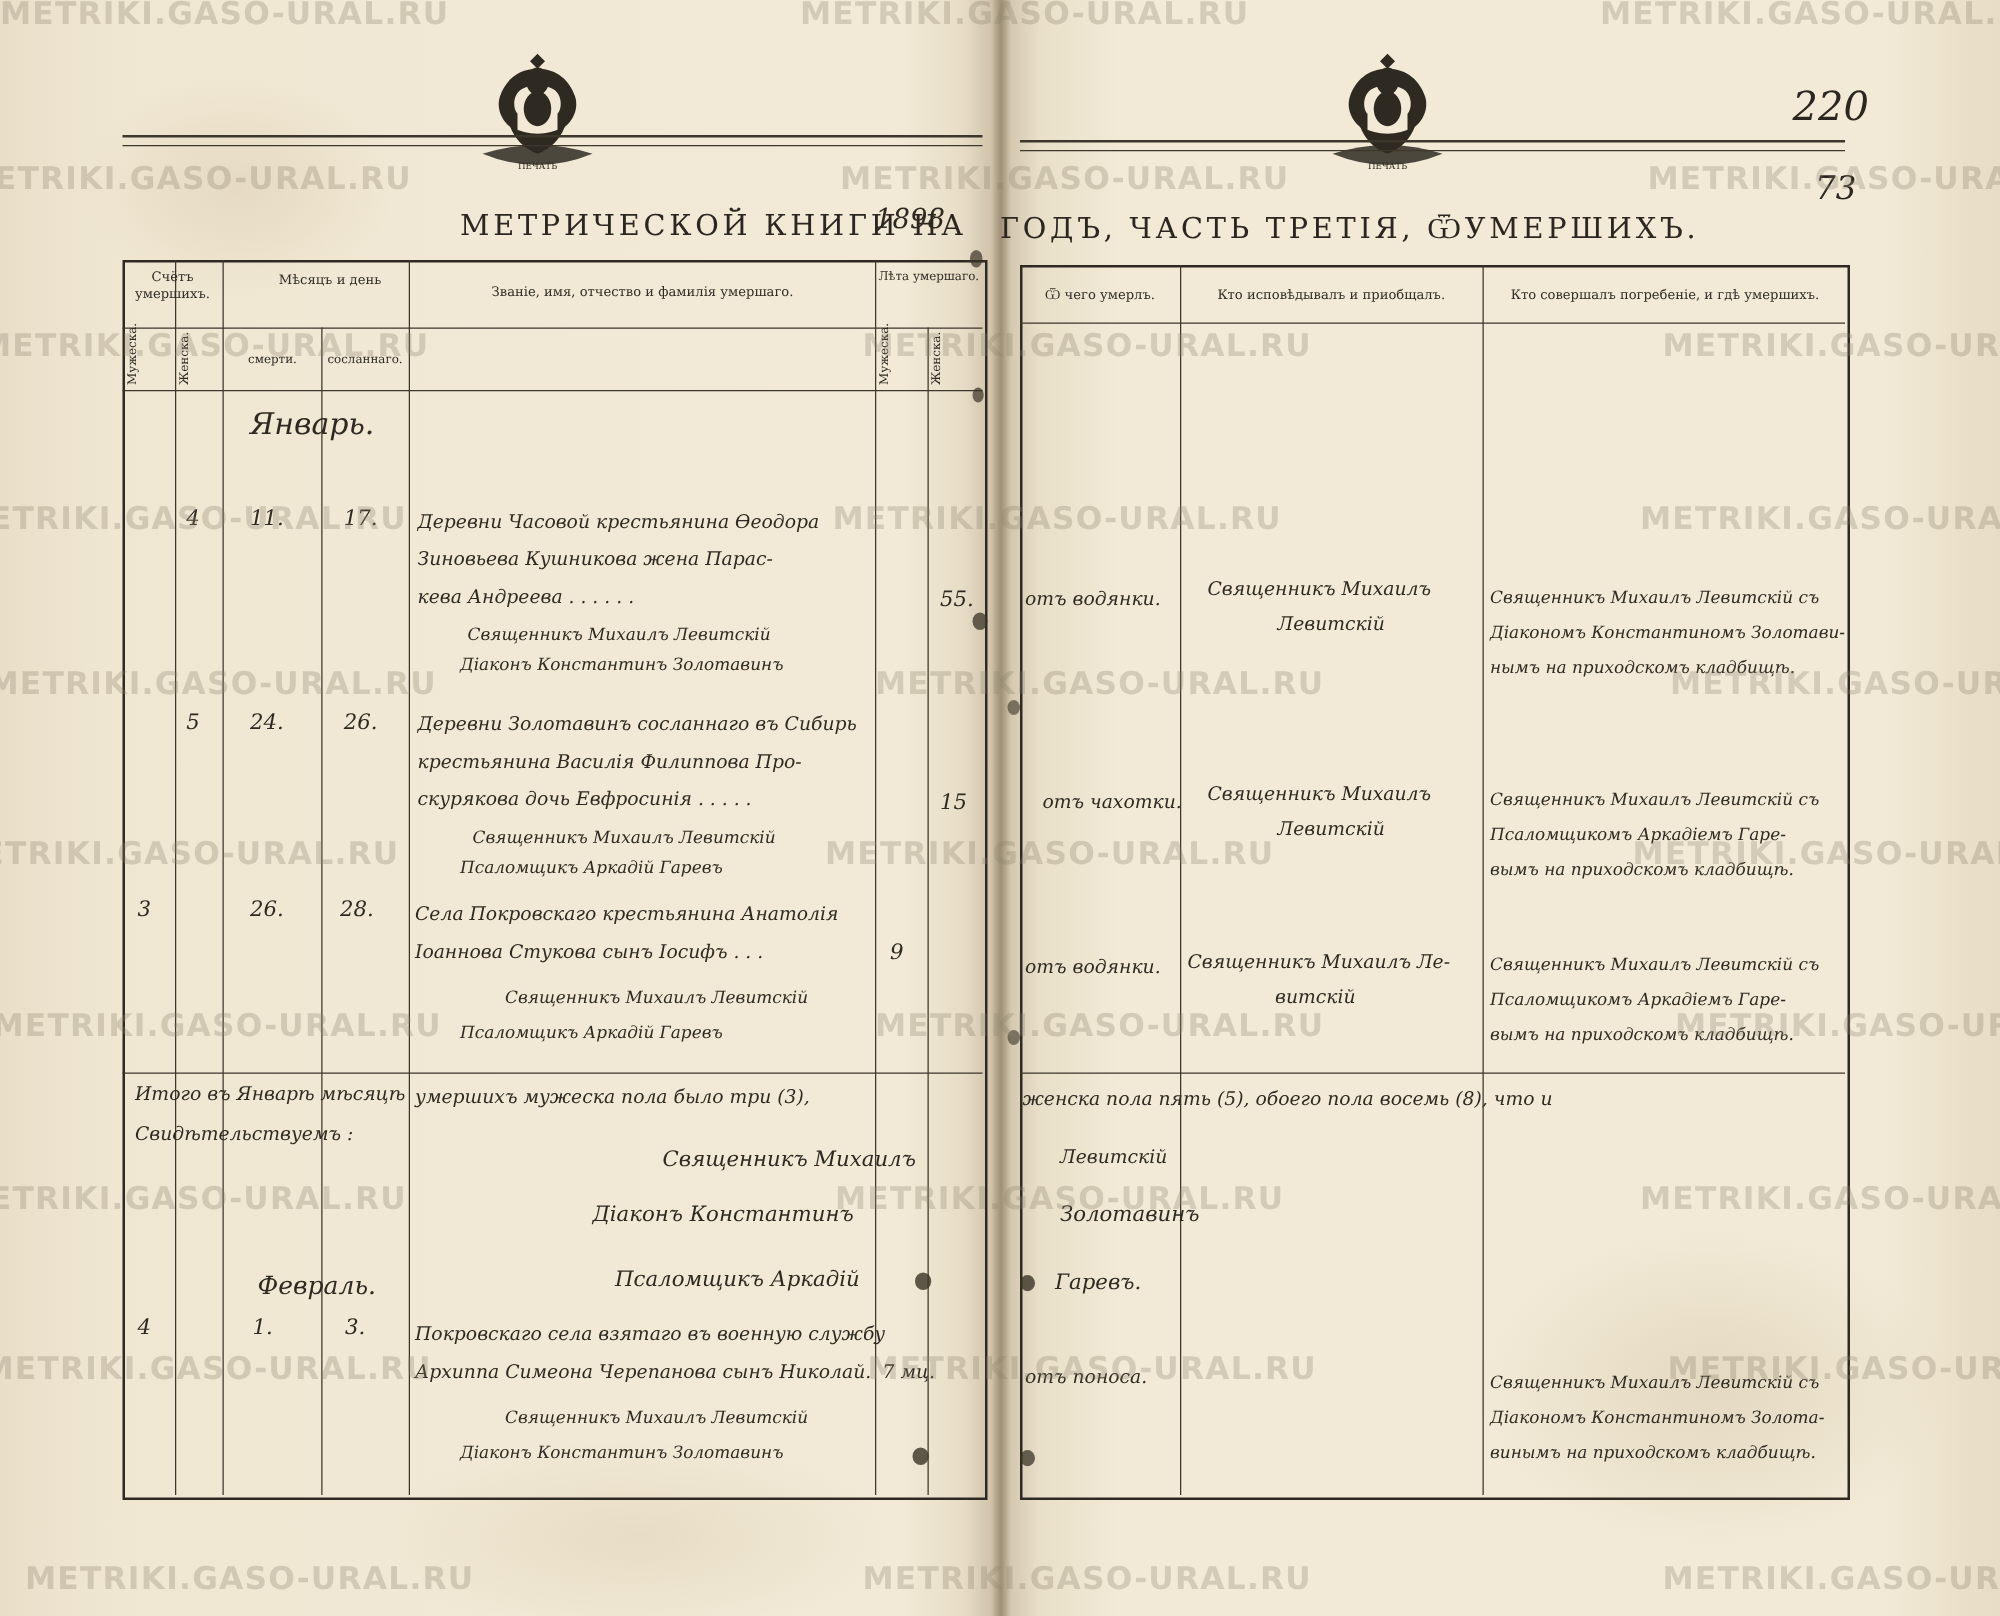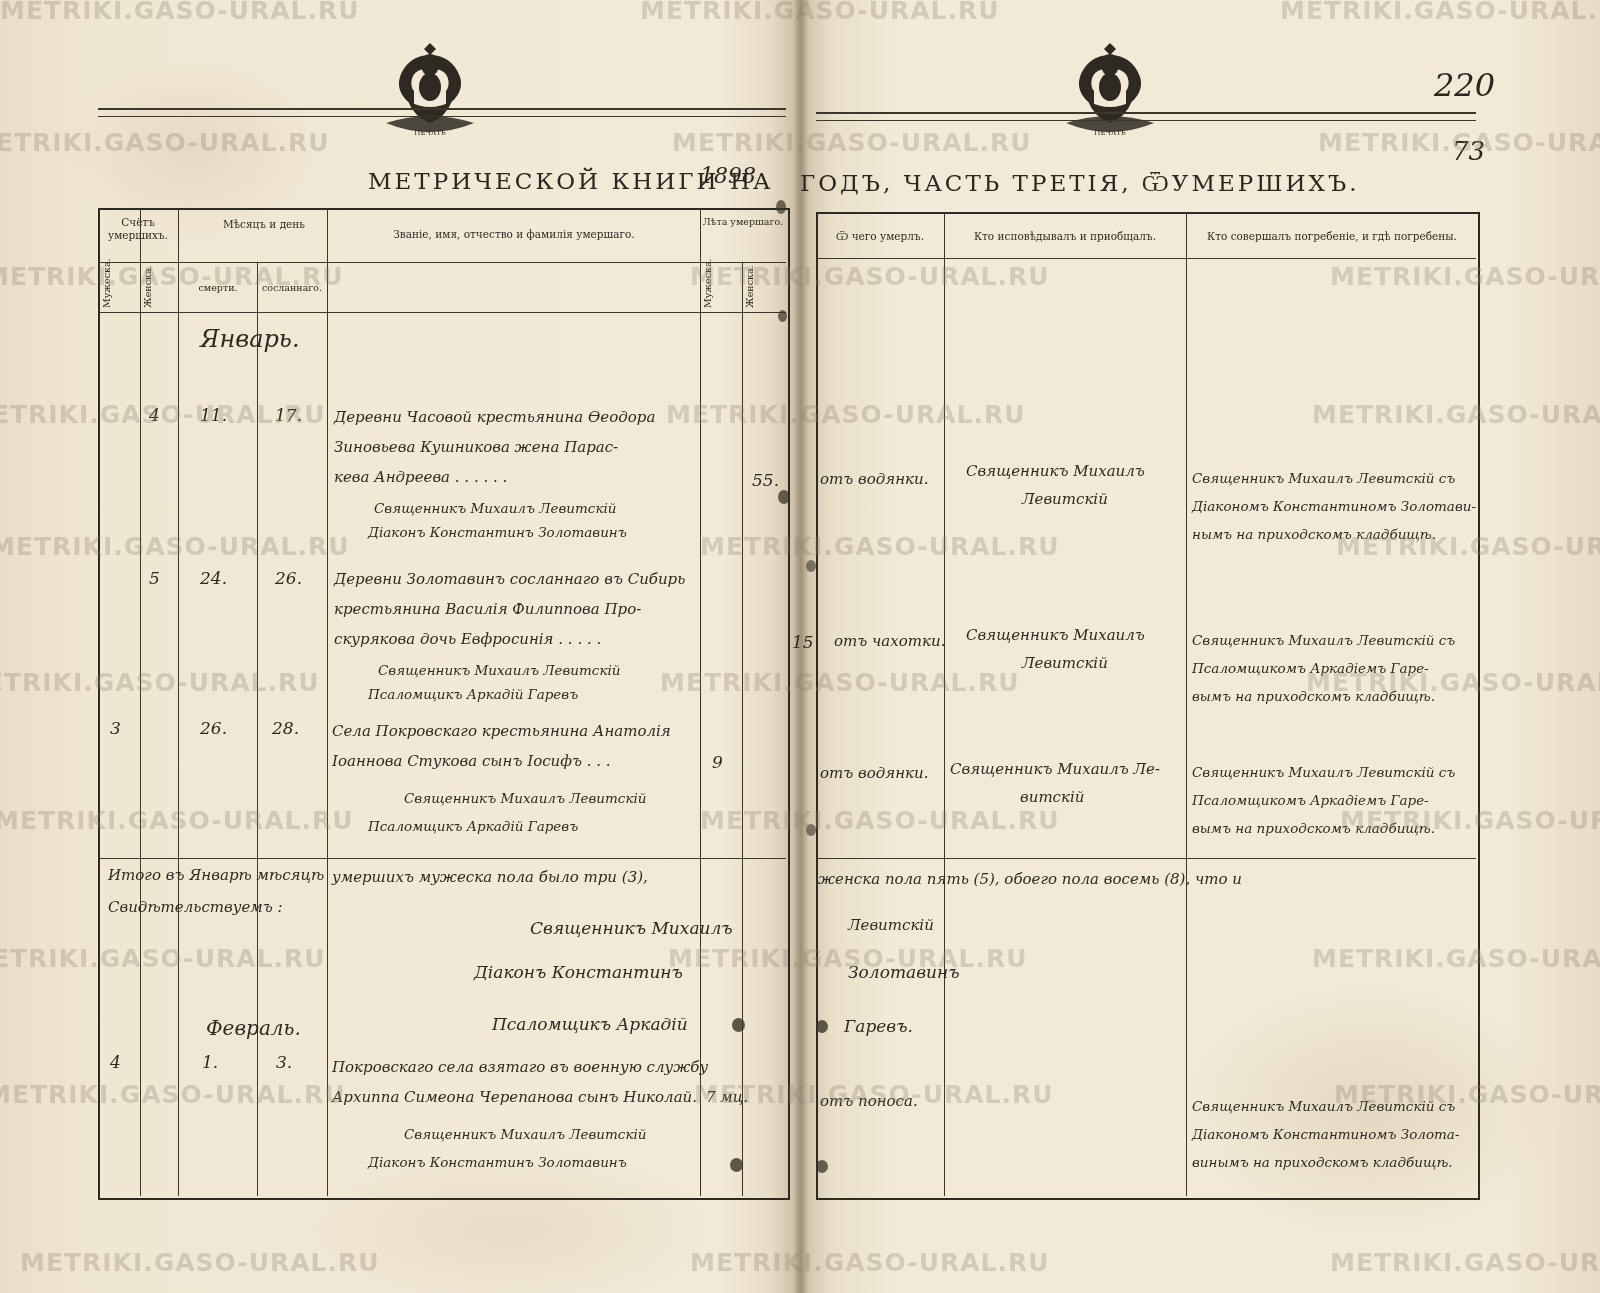--- a/index.html
+++ b/index.html
@@ -156,21 +156,21 @@
   <div class="hdr xs" style="left:258px;top:282px;width:68px;">сосланнаго.</div>
 
   <div class="hdr sm" style="left:330px;top:228px;width:368px;">Званіе, имя, отчество и фамилія умершаго.</div>
 
   <div class="hdr xs" style="left:701px;top:216px;width:84px;">Лѣта умершаго.</div>
   <div class="hdr xs" style="left:702px;top:272px;width:38px;transform:rotate(-90deg);transform-origin:left top;translate:0 36px;">Мужеска.</div>
   <div class="hdr xs" style="left:744px;top:272px;width:38px;transform:rotate(-90deg);transform-origin:left top;translate:0 36px;">Женска.</div>
 
   <div class="hdr sm" style="left:818px;top:230px;width:124px;">Ѿ чего умерлъ.</div>
   <div class="hdr sm" style="left:946px;top:230px;width:238px;">Кто исповѣдывалъ и приобщалъ.</div>
-  <div class="hdr sm" style="left:1190px;top:230px;width:284px;">Кто совершалъ погребеніе, и гдѣ погребены.</div>
+  <div class="hdr sm" style="left:1190px;top:230px;width:284px;">Кто совершалъ погребеніе, и гдѣ умершихъ.</div>
 
   <div class="hw b" style="left:200px;top:325px;font-size:24px;">Январь.</div>
 
   <div class="hw cell" style="left:112px;top:405px;"></div>
   <div class="hw cell" style="left:149px;top:405px;">4</div>
   <div class="hw cell" style="left:200px;top:405px;">11.</div>
   <div class="hw cell" style="left:275px;top:405px;">17.</div>
 
   <div class="hw m" style="left:334px;top:408px;">Деревни Часовой крестьянина Ѳеодора</div>
   <div class="hw m" style="left:334px;top:438px;">Зиновьева Кушникова жена Параc-</div>
@@ -194,21 +194,21 @@
   <div class="hw cell" style="left:200px;top:568px;">24.</div>
   <div class="hw cell" style="left:275px;top:568px;">26.</div>
 
   <div class="hw m" style="left:334px;top:570px;">Деревни Золотавинъ сосланнаго въ Сибирь</div>
   <div class="hw m" style="left:334px;top:600px;">крестьянина Василiя Филиппова Про-</div>
   <div class="hw m" style="left:334px;top:630px;">скурякова дочь Евфросинія . . . . .</div>
   <div class="hw s" style="left:378px;top:662px;">Священникъ Михаилъ Левитскiй</div>
   <div class="hw s" style="left:368px;top:686px;">Псаломщикъ Аркадiй Гаревъ</div>
 
   <div class="hw cell" style="left:712px;top:632px;"></div>
-  <div class="hw cell" style="left:792px;top:632px;">15</div>
+  <div class="hw cell" style="left:752px;top:632px;">15</div>
 
   <div class="hw m" style="left:820px;top:632px;margin-left:14px;">отъ чахотки.</div>
   <div class="hw m" style="left:966px;top:626px;">Священникъ Михаилъ</div>
   <div class="hw m" style="left:1022px;top:654px;">Левитскiй</div>
 
   <div class="hw s" style="left:1192px;top:632px;">Священникъ Михаилъ Левитскiй съ</div>
   <div class="hw s" style="left:1192px;top:660px;">Псаломщикомъ Аркадiемъ Гаре-</div>
   <div class="hw s" style="left:1192px;top:688px;">вымъ на приходскомъ кладбищѣ.</div>
 
   <div class="hw cell" style="left:110px;top:718px;">3</div>

